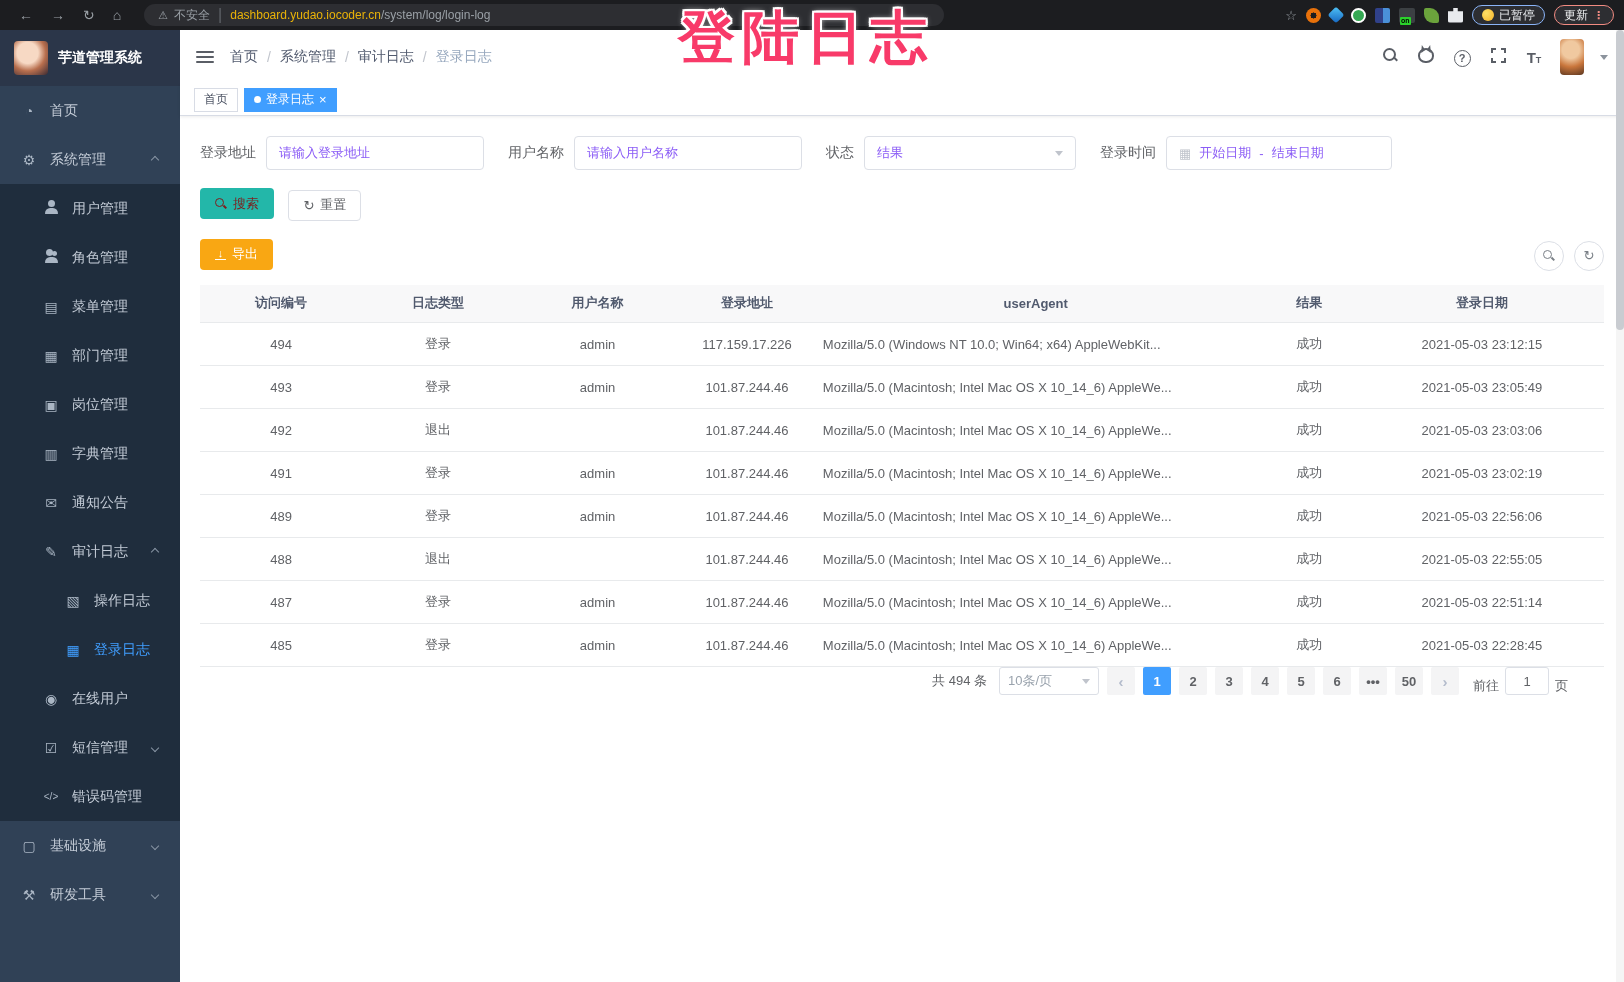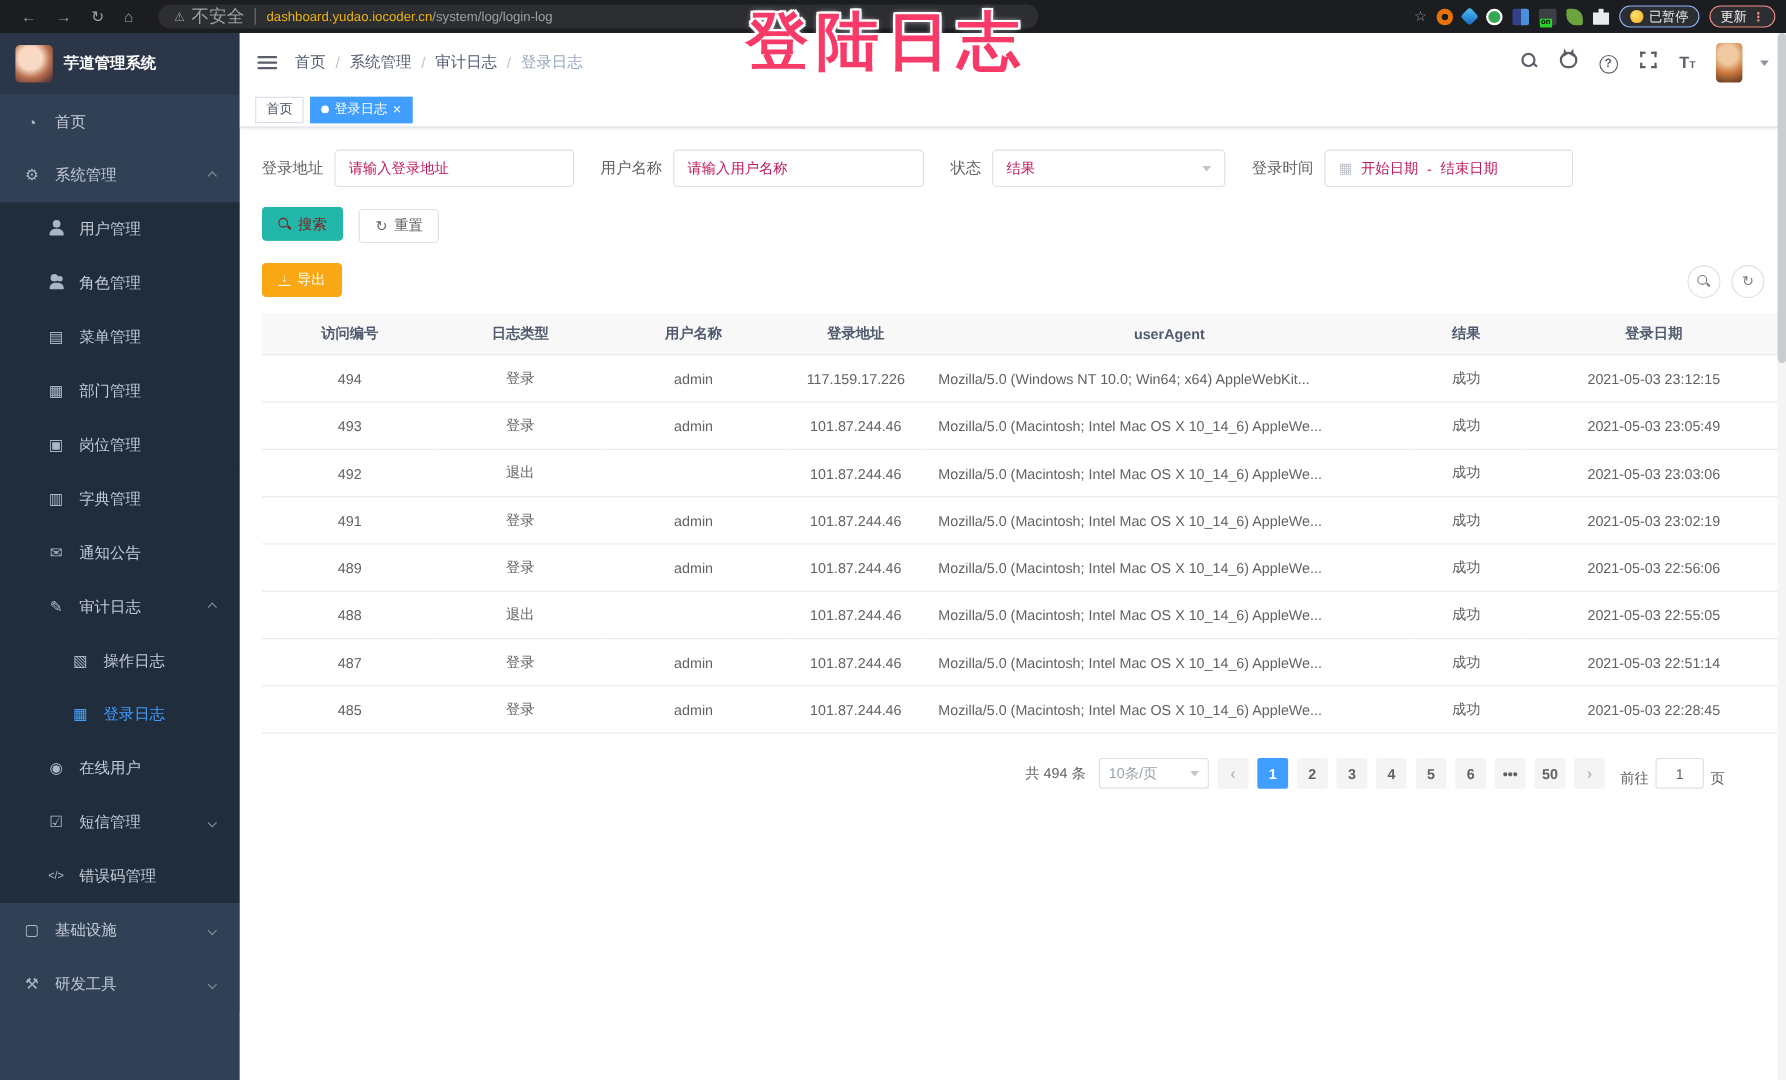--- a/index.html
+++ b/index.html
@@ -4,21 +4,21 @@
 <style>
   * { margin:0; padding:0; box-sizing:border-box; }
   html,body { width:1624px; height:982px; overflow:hidden;
     font-family:"Liberation Sans","DejaVu Sans",sans-serif; background:#fff; }
 
   
   .browser-bar { position:relative; height:30px; background:#1c1d20; display:flex; align-items:center; padding:0 10px; z-index:5; }
   .b-nav { color:#9aa0a6; font-size:14px; margin:0 9px; cursor:pointer; }
   .url-pill { display:flex; align-items:center; background:#2d2e32; border-radius:14px; height:22px; margin-left:14px; padding:0 14px; width:800px; }
   .warn-ic { color:#9aa0a6; font-size:11px; margin-right:6px; }
-  .sec-label { color:#9aa0a6; font-size:16px; margin-right:8px; }
+  .sec-label { color:#9aa0a6; font-size:12px; margin-right:8px; }
   .url-sep { color:#5f6368; margin-right:8px; }
   .url-host { color:#eab308; font-size:12px; }
   .url-path { color:#9aa0a6; font-size:12px; }
   .b-right { margin-left:auto; display:flex; align-items:center; gap:9px; }
   .star { color:#9aa0a6; font-size:13px; }
   .ext { width:15px; height:15px; border-radius:50%; }
   .ext-orange { background:radial-gradient(circle at center,#1c1d20 27%,#e8710a 30%); }
   .ext-gem { background:linear-gradient(135deg,#4fc3f7,#1565c0); border-radius:3px; transform:rotate(45deg); width:12px; height:12px; }
   .ext-green { background:#34a853; border:2px solid #fff; }
   .ext-grid { background:linear-gradient(90deg,#30418a 50%,#4a90d9 50%); border-radius:2px; }
@@ -31,21 +31,21 @@
   .pill .mini-emoji { width:12px; height:12px; border-radius:50%; background:radial-gradient(circle at 35% 35%,#ffe066,#f5b32a); }
   .pill.update { border:1px solid #f28b82; color:#f1f3f4; }
   .dots { color:#f28b82; font-weight:bold; letter-spacing:0; font-size:11px; }
 
   
   .overlay-title { position:absolute; top:0px; left:678px; z-index:60; font-size:57px; font-weight:900; letter-spacing:7px; color:#f83a69;
     text-shadow:-2px 0 #fff,2px 0 #fff,0 -2px #fff,0 2px #fff,-2px -2px #fff,2px 2px #fff,-2px 2px #fff,2px -2px #fff,0 0 6px #fff; }
 
   
   .app { display:flex; height:952px; }
-  .sidebar { width:218px; background:#304156; color:#c3cbd6; flex-shrink:0; overflow:hidden; }
+  .sidebar { width:180px; background:#304156; color:#c3cbd6; flex-shrink:0; overflow:hidden; }
   .logo-row { height:56px; background:#2b3649; display:flex; align-items:center; padding-left:14px; gap:10px; }
   .logo-img { width:34px; height:34px; border-radius:4px; background:radial-gradient(circle at 40% 35%,#f7d9c4 35%,#b86f4e 60%,#3a2a33); }
   .logo-title { color:#fff; font-size:14px; font-weight:bold; }
   .menu-item { height:49px; display:flex; align-items:center; font-size:14px; cursor:pointer; }
   .menu-item .ic { width:18px; text-align:center; margin-right:12px; font-size:14px; color:#aab6c4; flex-shrink:0; }
   .lvl1 { padding-left:20px; background:#304156; }
   .lvl2 { padding-left:42px; background:#1f2d3d; }
   .lvl3 { padding-left:64px; background:#1f2d3d; }
   .menu-item.active, .menu-item.active .ic { color:#409eff; }
   .chev { display:inline-block; width:6px; height:6px; border-right:1.5px solid #8794a3; border-bottom:1.5px solid #8794a3; margin-left:auto; margin-right:22px; }
@@ -92,21 +92,21 @@
   .tag.active { background:#409eff; border-color:#409eff; color:#fff; }
   .tag .dot { width:7px; height:7px; border-radius:50%; background:#fff; }
   .tag .close { font-size:13px; line-height:1; }
 
   
   .content { flex:1; padding:20px 20px 0 20px; position:relative; }
   .filter-row { display:flex; align-items:center; gap:10px; }
   .f-label { font-size:14px; color:#606266; margin-left:14px; white-space:nowrap; }
   .f-label.first { margin-left:0; }
   .f-input { height:34px; border:1px solid #dcdfe6; border-radius:4px; padding:0 12px; font-size:13px; color:#606266; display:flex; align-items:center; background:#fff; }
-  .ph { color:#be185d; }
+  .ph { color:#8b5cf6; }
   .w-address{width:218px} .w-user{width:228px} .w-status{width:212px; justify-content:space-between;}
   .w-date{width:226px; gap:8px;}
   .cal-ic { color:#c0c4cc; font-size:13px; }
   .btn { display:inline-flex; align-items:center; gap:6px; height:31px; padding:0 14px; border-radius:4px; font-size:13px; cursor:pointer; border:1px solid transparent; }
   .btn-search { background:#23b7a9; color:#7f1d1d; margin-top:18px; }
   .btn-reset { background:#fff; color:#606266; border-color:#dcdfe6; margin-top:18px; margin-left:10px; }
   .btn-export { background:#f9a713; color:#fff; margin-top:18px; }
   .ic-search-b { position:relative; width:12px; height:12px; display:inline-block; }
   .ic-search-b::before { content:""; position:absolute; top:0; left:0; width:7px; height:7px; border:1.6px solid currentColor; border-radius:50%; }
   .ic-search-b::after { content:""; position:absolute; left:8px; top:8px; width:4px; height:1.6px; background:currentColor; transform:rotate(45deg); }
@@ -116,21 +116,21 @@
   .circle-btns { display:flex; gap:10px; margin-top:20px; }
   .circle-btn { width:30px; height:30px; border:1px solid #dcdfe6; border-radius:50%; display:flex; align-items:center; justify-content:center; color:#7a8087; background:#fff; cursor:pointer; font-size:13px; }
 
   
   table { width:100%; border-collapse:collapse; margin-top:14px; table-layout:fixed; }
   thead th { background:#f8f8f9; color:#515a6e; font-size:13px; font-weight:bold; height:38px; text-align:center; border-bottom:1px solid #e8eaec; }
   tbody td { height:43px; font-size:13px; color:#606266; text-align:center; border-bottom:1px solid #e8eaec; overflow:hidden; white-space:nowrap; text-overflow:ellipsis; }
   tbody td.ua { text-align:left; padding-left:10px; }
 
   
-  .pagination { display:flex; align-items:center; justify-content:flex-end; gap:8px; margin-top:22px; padding-right:36px; font-size:13px; color:#606266; }
+  .pagination { display:flex; align-items:center; justify-content:flex-end; gap:8px; padding-right:36px; font-size:13px; color:#606266; }
   .total-text { margin-right:4px; }
   .size-select { width:100px; height:28px; border:1px solid #dcdfe6; border-radius:3px; display:flex; align-items:center; justify-content:space-between; padding:0 8px; color:#9aa3ad; cursor:pointer; background:#fff; }
   .pg-caret { display:inline-block; width:0; height:0; border-left:4px solid transparent; border-right:4px solid transparent; border-top:5px solid #c0c4cc; }
   .page-btn { min-width:28px; height:28px; background:#f4f4f5; border-radius:2px; display:flex; align-items:center; justify-content:center; font-weight:600; color:#606266; cursor:pointer; padding:0 4px; }
   .page-btn.active { background:#409eff; color:#fff; }
   .page-btn.nav { color:#b4bccc; font-size:15px; }
   .goto { display:flex; align-items:flex-end; gap:6px; margin-left:6px; }
   .goto-input { width:44px; height:28px; border:1px solid #dcdfe6; border-radius:3px; text-align:center; font-size:13px; color:#606266; display:flex; align-items:center; justify-content:center; background:#fff; }
 
   

